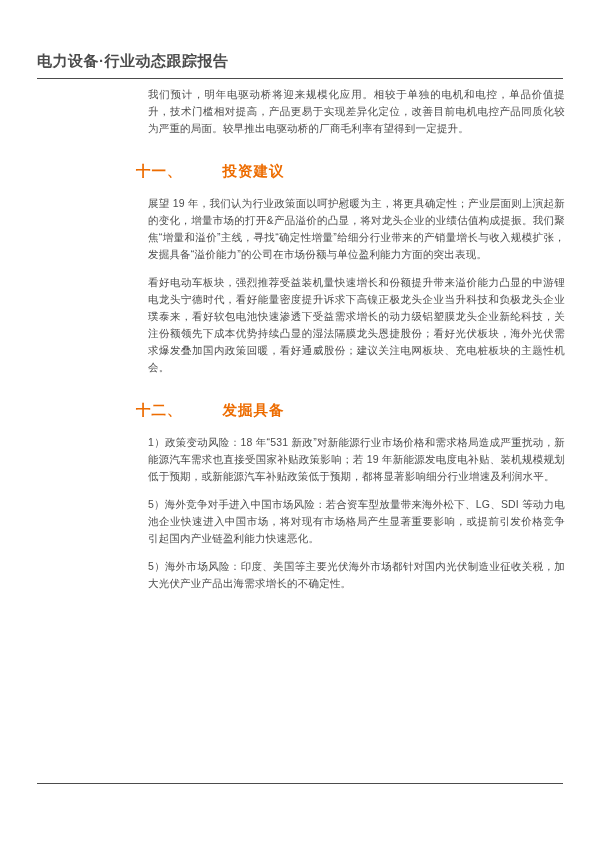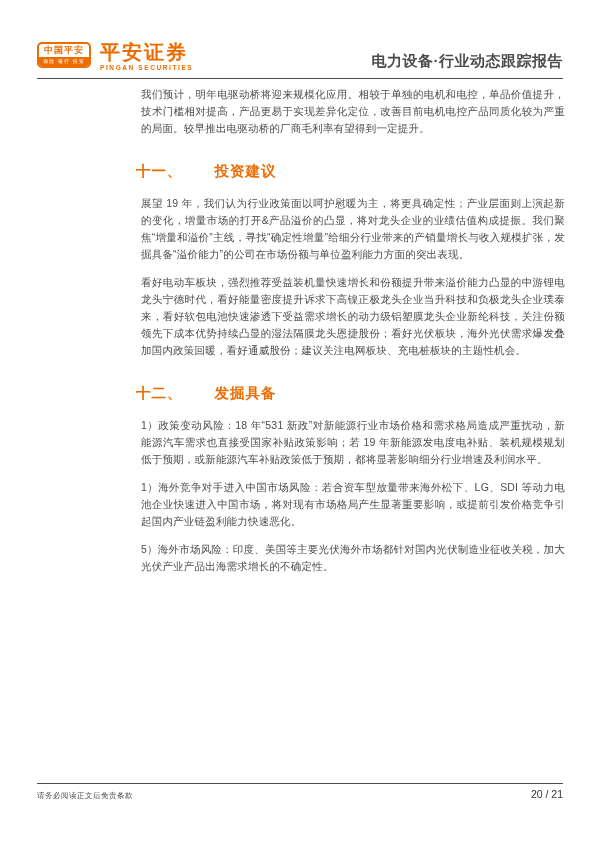--- a/index.html
+++ b/index.html
@@ -46,84 +46,70 @@
   }
   .header-rule{
     position:absolute;left:37px;right:37px;top:78px;
     border-top:1.5px solid #4c4c4c;
   }
   
   .content{
     position:absolute;left:136px;top:86px;width:429px;
   }
   .para{
-    margin:0 0 11px 5px;
+    margin:0 0 11px 12px;
     font-size:10.5px;line-height:17px;
     text-align:justify;color:#4c4c4c;
     letter-spacing:0.2px;
   }
   .section-heading{
     margin:25px 0 14px 0;
     color:#ed6c00;font-size:14.5px;font-weight:bold;
     font-family:"DejaVu Sans",sans-serif;
     letter-spacing:1px;
   }
-  .section-heading .sec-num{margin-right:32px;}
+  .section-heading .sec-num{margin-right:40px;}
   .risk-item{margin-bottom:11px;}
   
   .footer{
     position:absolute;left:37px;right:37px;top:783px;
   }
   .footer-rule{border-top:1px solid #4c4c4c;}
   .footer-row{
     display:flex;justify-content:space-between;align-items:baseline;
     margin-top:4px;
   }
   .disclaimer{font-size:7.5px;color:#4c4c4c;letter-spacing:0.5px;}
   .page-number{font-size:10.5px;color:#333333;}
 </style>
 </head>
 <body>
 
 <div class="page">
 
   <header class="header">
-    <div class="logo">
-      <div class="badge">
-        <div class="badge-top">中国平安</div>
-        <div class="badge-bottom">保险·银行·投资</div>
-      </div>
-      <div class="brand">
-        <div class="brand-cn">平安证券</div>
-        <div class="brand-en">PINGAN SECURITIES</div>
-      </div>
-    </div>
     <div class="report-type">电力设备·行业动态跟踪报告</div>
   </header>
 
   <div class="header-rule"></div>
 
   <main class="content">
 
     <p class="para">我们预计，明年电驱动桥将迎来规模化应用。相较于单独的电机和电控，单品价值提升，技术门槛相对提高，产品更易于实现差异化定位，改善目前电机电控产品同质化较为严重的局面。较早推出电驱动桥的厂商毛利率有望得到一定提升。</p>
 
     <h2 class="section-heading"><span class="sec-num">十一、</span><span>投资建议</span></h2>
 
     <p class="para">展望 19 年，我们认为行业政策面以呵护慰暖为主，将更具确定性；产业层面则上演起新的变化，增量市场的打开&amp;产品溢价的凸显，将对龙头企业的业绩估值构成提振。我们聚焦“增量和溢价”主线，寻找“确定性增量”给细分行业带来的产销量增长与收入规模扩张，发掘具备“溢价能力”的公司在市场份额与单位盈利能力方面的突出表现。</p>
     <p class="para">看好电动车板块，强烈推荐受益装机量快速增长和份额提升带来溢价能力凸显的中游锂电龙头宁德时代，看好能量密度提升诉求下高镍正极龙头企业当升科技和负极龙头企业璞泰来，看好软包电池快速渗透下受益需求增长的动力级铝塑膜龙头企业新纶科技，关注份额领先下成本优势持续凸显的湿法隔膜龙头恩捷股份；看好光伏板块，海外光伏需求爆发叠加国内政策回暖，看好通威股份；建议关注电网板块、充电桩板块的主题性机会。</p>
 
     <h2 class="section-heading"><span class="sec-num">十二、</span><span>发掘具备</span></h2>
 
     <p class="para risk-item">1）政策变动风险：18 年“531 新政”对新能源行业市场价格和需求格局造成严重扰动，新能源汽车需求也直接受国家补贴政策影响；若 19 年新能源发电度电补贴、装机规模规划低于预期，或新能源汽车补贴政策低于预期，都将显著影响细分行业增速及利润水平。</p>
-    <p class="para risk-item">1）海外竞争对手进入中国市场风险：若合资车型放量带来海外松下、LG、SDI 等动力电池企业快速进入中国市场，将对现有市场格局产生显著重要影响，或提前引发价格竞争引起国内产业链盈利能力快速恶化。</p>
+    <p class="para risk-item">5）海外竞争对手进入中国市场风险：若合资车型放量带来海外松下、LG、SDI 等动力电池企业快速进入中国市场，将对现有市场格局产生显著重要影响，或提前引发价格竞争引起国内产业链盈利能力快速恶化。</p>
     <p class="para risk-item">5）海外市场风险：印度、美国等主要光伏海外市场都针对国内光伏制造业征收关税，加大光伏产业产品出海需求增长的不确定性。</p>
 
   </main>
 
   <footer class="footer">
     <div class="footer-rule"></div>
-    <div class="footer-row">
-      <span class="disclaimer">请务必阅读正文后免责条款</span>
-      <span class="page-number">20 / 21</span>
-    </div>
   </footer>
 
 </div>
 
 </body></html>

